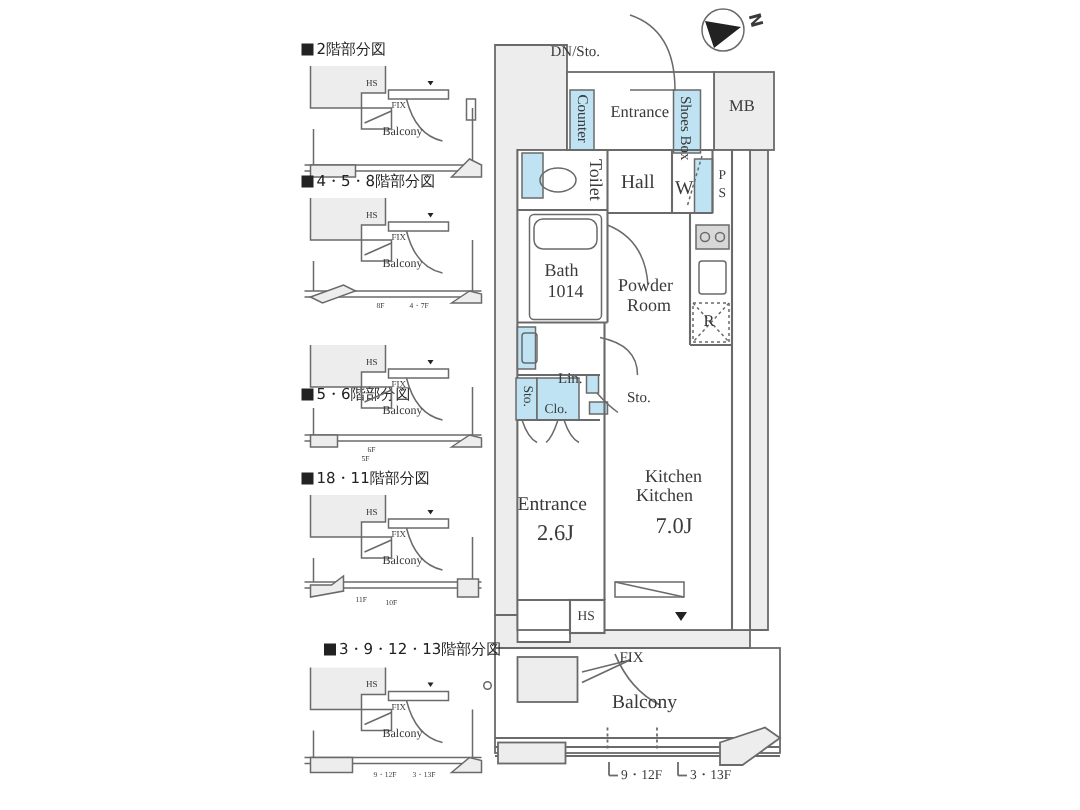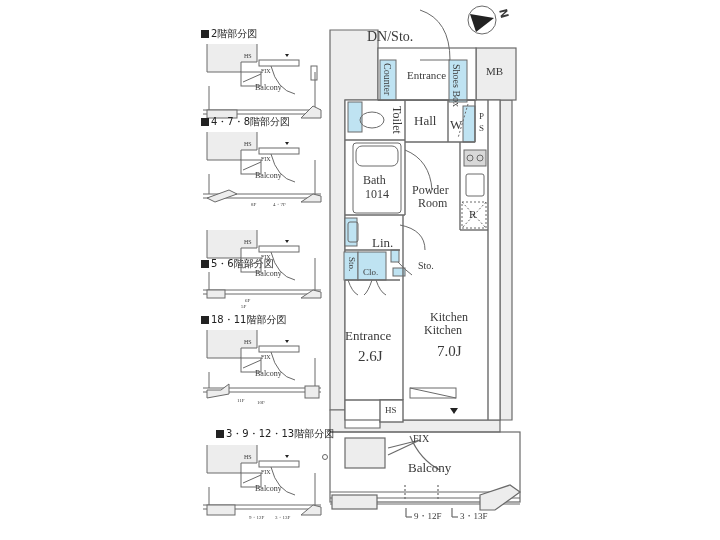--- a/index.html
+++ b/index.html
@@ -117,36 +117,36 @@
       <line x1="406" y1="517" x2="412" y2="517"></line>
       <line x1="452" y1="508" x2="452" y2="517"></line>
       <line x1="452" y1="517" x2="458" y2="517"></line>
     </g>
     <circle cx="325" cy="457" r="2.5" fill="none" stroke="#666"></circle>
   </svg>
 
   <span class="lbl" style="left:499px;top:8px;font-size:11px;font-family:'DejaVu Sans',sans-serif;font-weight:bold;transform:rotate(75deg);">N</span>
   <span class="abs" style="left:468px;top:6px;width:28px;height:28px;"></span>
 
-  <span class="lbl" style="left:367px;top:30px;font-size:14px;">DN/Sto.</span>
+  <span class="lbl" style="left:367px;top:30px;font-size:10px;">DN/Sto.</span>
   <span class="lbl vert" style="left:382px;top:63px;font-size:10px;">Counter</span>
   <span class="lbl" style="left:407px;top:70px;font-size:11px;">Entrance</span>
   <span class="lbl vert" style="left:451px;top:64px;font-size:10px;">Shoes Box</span>
   <span class="lbl" style="left:486px;top:66px;font-size:11px;">MB</span>
   <span class="lbl vert" style="left:391px;top:106px;font-size:12px;">Toilet</span>
   <span class="lbl" style="left:414px;top:114px;font-size:13px;">Hall</span>
   <span class="lbl" style="left:450px;top:118px;font-size:13px;">W</span>
   <span class="lbl" style="left:479px;top:112px;font-size:9px;">P</span>
   <span class="lbl" style="left:479px;top:124px;font-size:9px;">S</span>
   <span class="lbl" style="left:363px;top:174px;font-size:12px;">Bath</span>
   <span class="lbl" style="left:365px;top:188px;font-size:12px;">1014</span>
   <span class="lbl" style="left:412px;top:184px;font-size:12px;">Powder</span>
   <span class="lbl" style="left:418px;top:197px;font-size:12px;">Room</span>
   <span class="lbl" style="left:469px;top:209px;font-size:11px;">R</span>
-  <span class="lbl" style="left:372px;top:236px;font-size:13px;">Lin.</span>
+  <span class="lbl" style="left:372px;top:248px;font-size:10px;">Lin.</span>
   <span class="lbl vert" style="left:347px;top:257px;font-size:9px;">Sto.</span>
   <span class="lbl" style="left:363px;top:268px;font-size:9px;">Clo.</span>
   <span class="lbl" style="left:418px;top:261px;font-size:10px;">Sto.</span>
   <span class="lbl" style="left:345px;top:329px;font-size:13px;">Entrance</span>
   <span class="lbl" style="left:358px;top:349px;font-size:15px;">2.6J</span>
   <span class="lbl" style="left:430px;top:311px;font-size:12px;">Kitchen</span>
   <span class="lbl" style="left:424px;top:324px;font-size:12px;">Kitchen</span>
   <span class="lbl" style="left:437px;top:344px;font-size:15px;">7.0J</span>
   <span class="lbl" style="left:385px;top:406px;font-size:9px;">HS</span>
   <span class="lbl" style="left:413px;top:434px;font-size:10px;">FIX</span>
@@ -177,21 +177,21 @@
           </g>
           <polygon points="84,12 88,12 86,15" fill="#222"></polygon>
         </svg>
       <span class="lbl" style="left:43px;top:11px;font-size:6px;">HS</span>
       <span class="lbl" style="left:60px;top:26px;font-size:6px;">FIX</span>
       <span class="lbl" style="left:54px;top:42px;font-size:8px;">Balcony</span>
     </div>
   </div>
 
   <div>
-    <span class="hdr" style="left:201px;top:117px;"><span class="sq"></span><span>4・7・8階部分図</span></span>
+    <span class="hdr" style="left:201px;top:117px;"><span class="sq"></span><span>4・5・8階部分図</span></span>
     <div class="mini" style="left:201px;top:130px;">
       <svg width="122" height="78" viewBox="0 0 122 78">
           <g fill="none" stroke="#6a6a6a" stroke-width="1">
             <path d="M6 2 L6 30 L40 30 L40 20 L56 20 L56 2" fill="#ededed"></path>
             <rect x="58" y="18" width="40" height="6"></rect>
             <rect x="40" y="30" width="20" height="14"></rect>
             <line x1="42" y1="40" x2="60" y2="32"></line>
             <path d="M70 24 Q76 48 94 52"></path>
             <line x1="8" y1="44" x2="8" y2="64"></line>
             <line x1="114" y1="30" x2="114" y2="64"></line>

